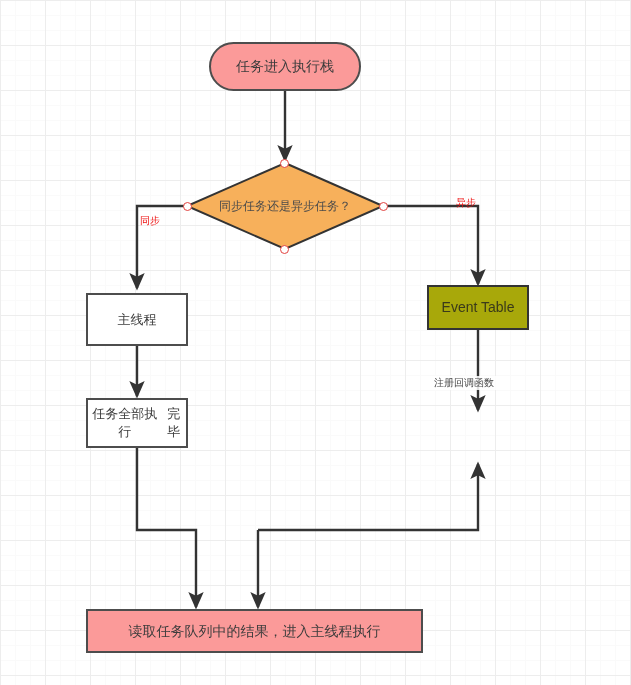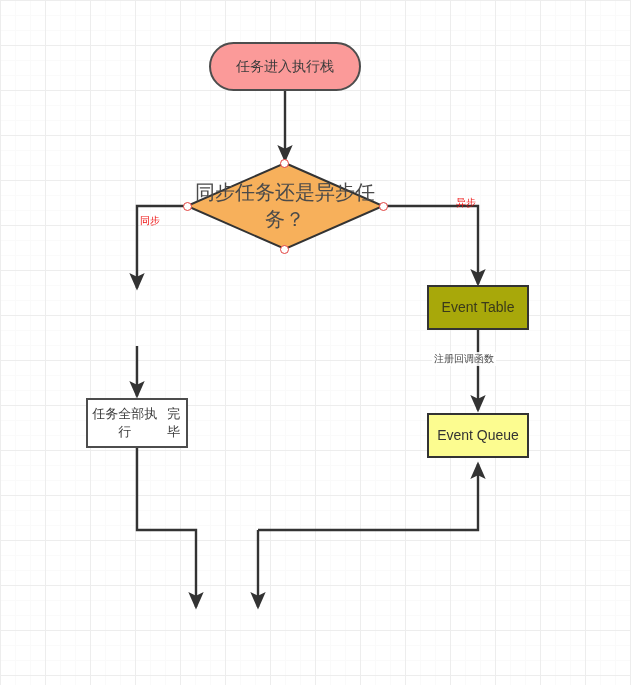--- a/index.html
+++ b/index.html
@@ -38,21 +38,21 @@
     color: #3c3c3c;
     line-height: 1.35;
   }
   .node-terminator {
     border: 2px solid #4d4d4d;
     border-radius: 26px;
     background: #fb9a99;
     font-size: 14px;
   }
   .node-decision {
-    font-size: 20px;
+    font-size: 12px;
     color: #4a4a4a;
   }
   .node-rect {
     border: 2px solid #4d4d4d;
     background: #ffffff;
     font-size: 13px;
   }
   .node-rect-olive {
     border: 2px solid #333333;
     background: #ababab00;
@@ -139,32 +139,35 @@
   <div class="anchor" style="left:379px; top:202px;"></div>
 
   <div class="edge-label edge-label-red" style="left:140px; top:214px;">
     <span>同步</span>
   </div>
 
   <div class="edge-label edge-label-red" style="left:456px; top:196px;">
     <span>异步</span>
   </div>
 
+  <div class="node node-rect" style="left:86px; top:293px; width:102px; height:53px;">
+    <span>主线程</span>
+  </div>
 
   <div class="node node-rect" style="left:86px; top:398px; width:102px; height:50px; flex-direction:row;">
     <span>任务全部执行</span>
     <span>完毕</span>
   </div>
 
   <div class="node node-rect-olive" style="left:427px; top:285px; width:102px; height:45px;">
     <span>Event Table</span>
   </div>
 
-  <div class="edge-label edge-label-dark" style="left:432px; top:352px;">
+  <div class="edge-label edge-label-dark" style="left:432px; top:376px;">
     <span>注册回调函数</span>
   </div>
 
-  <div class="node node-rect-yellow" style="left:427px; top:413px; width:102px; height:45px;">
-    <span>Event Queue</span>
+
+  <div class="node node-result" style="left:86px; top:609px; width:337px; height:44px;">
+    <span>读取任务队列中的结果，进入主线程执行</span>
   </div>
-
 
 </div>
 
 </body></html>

